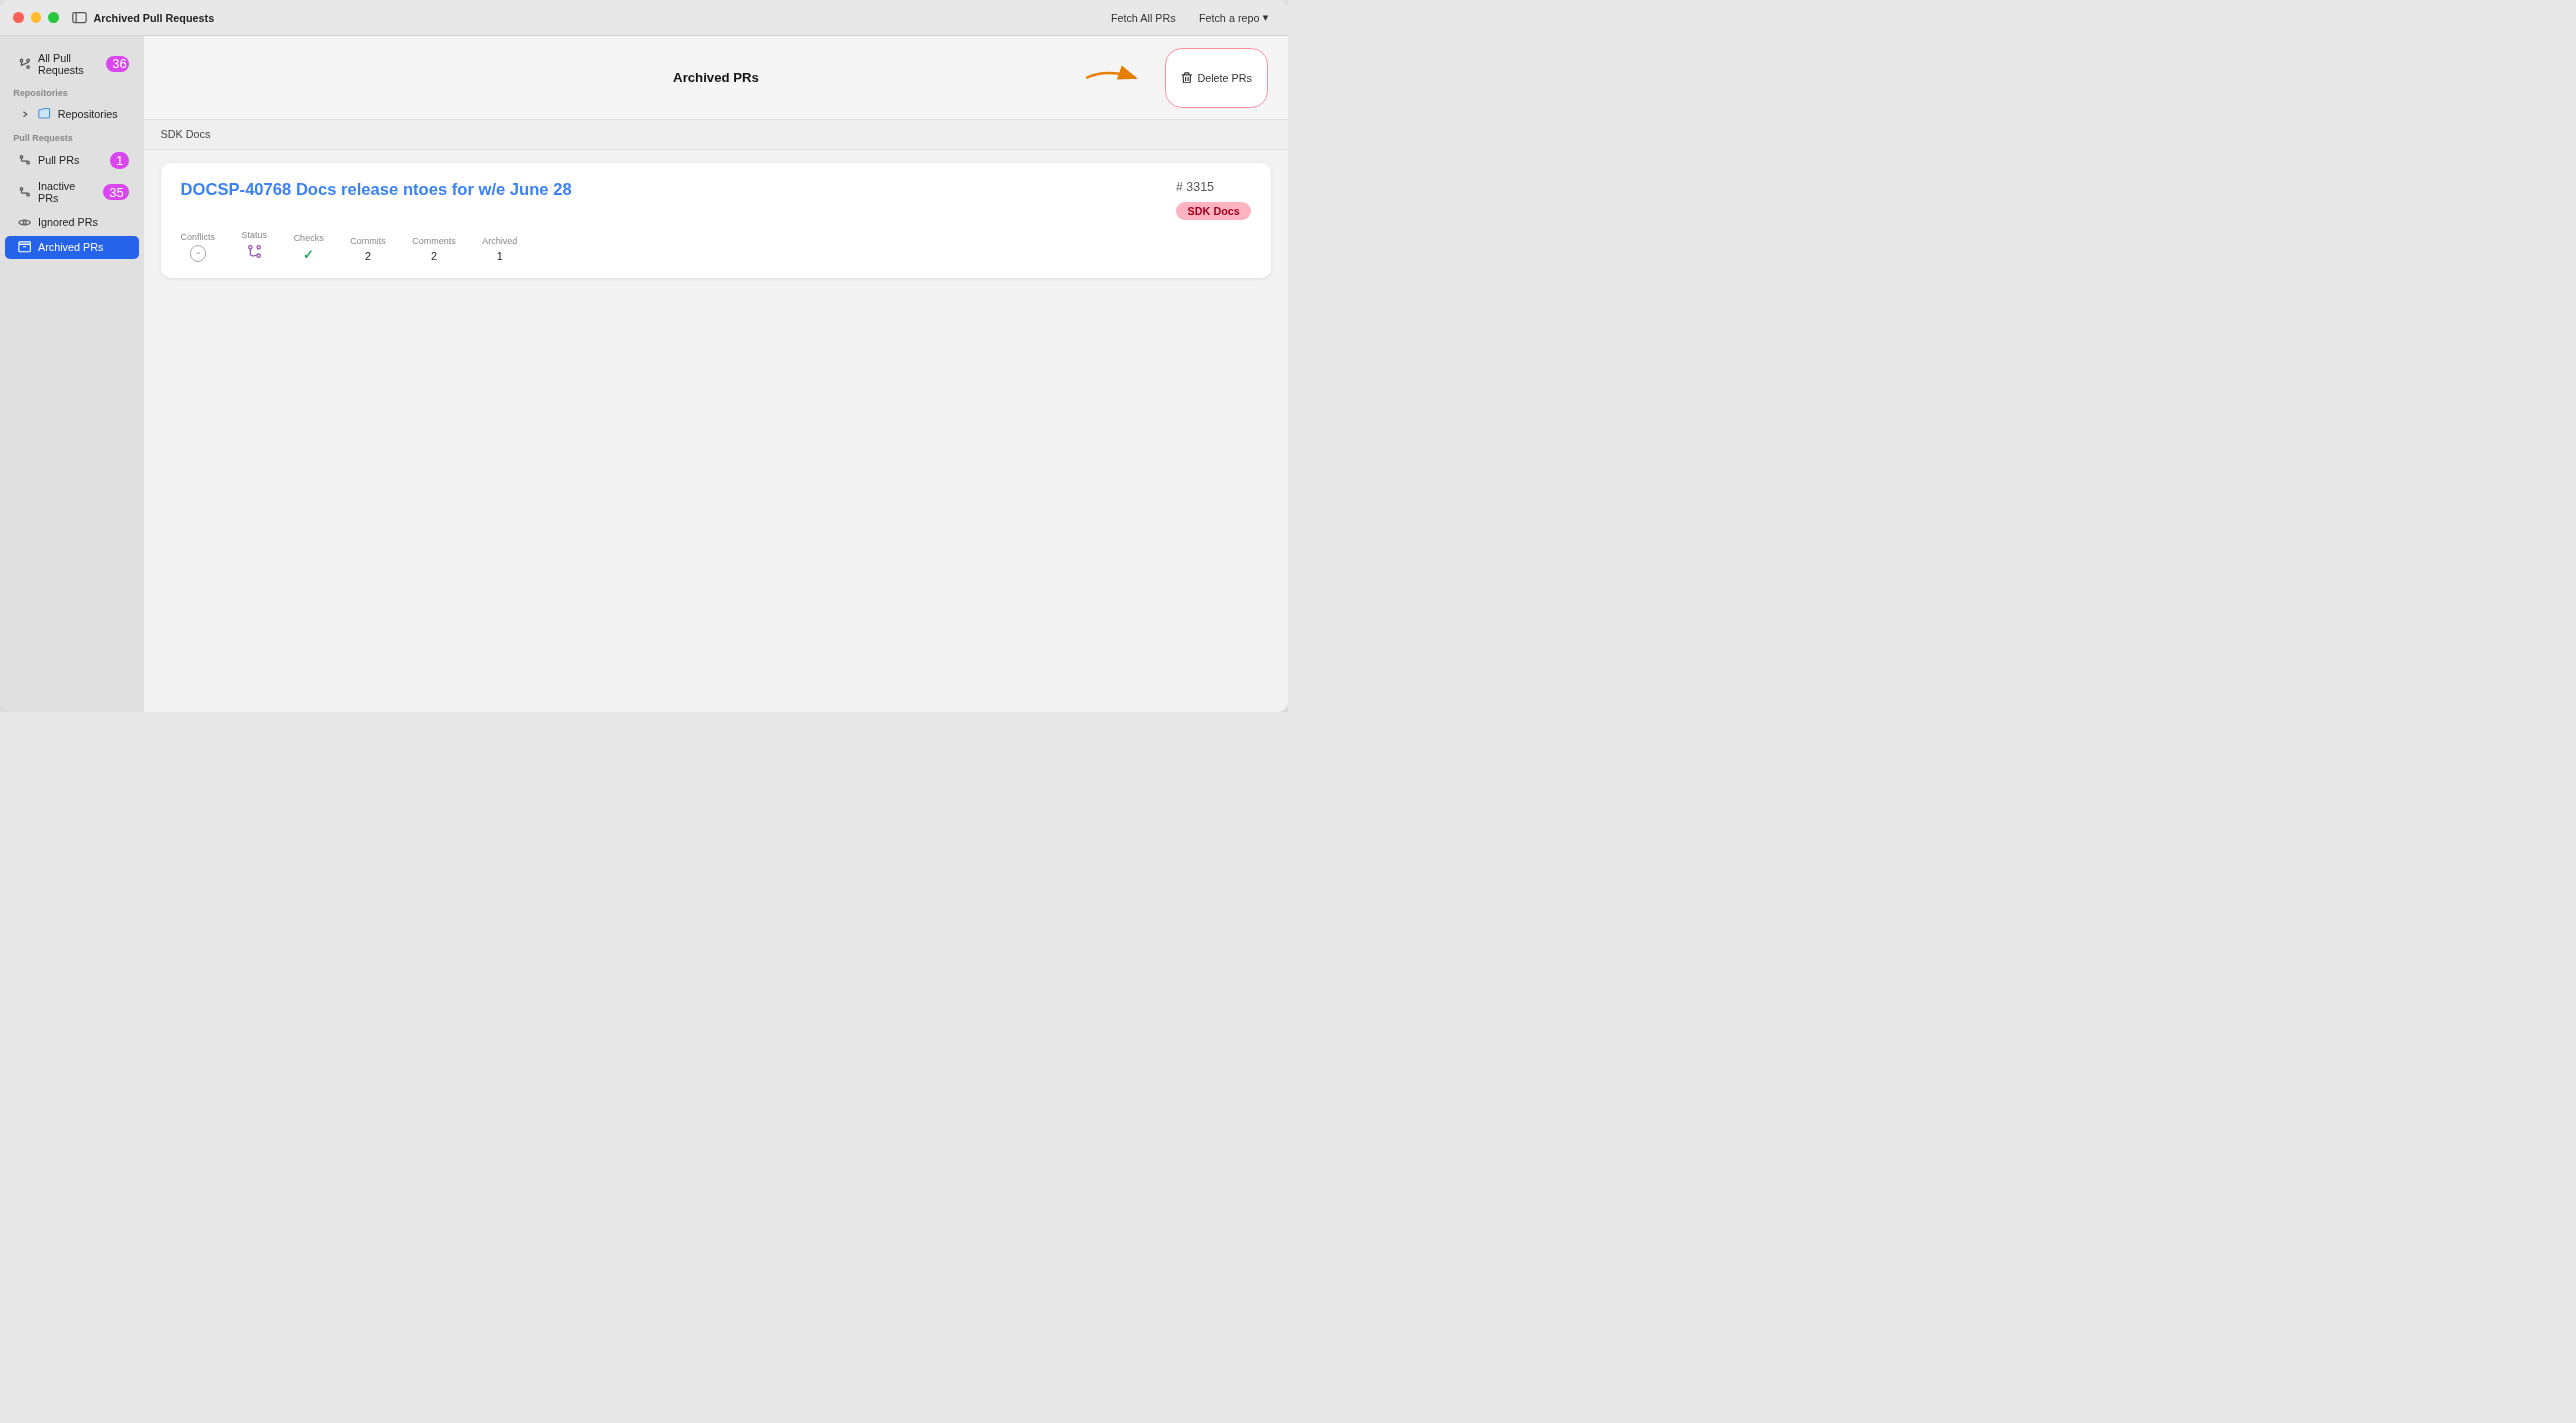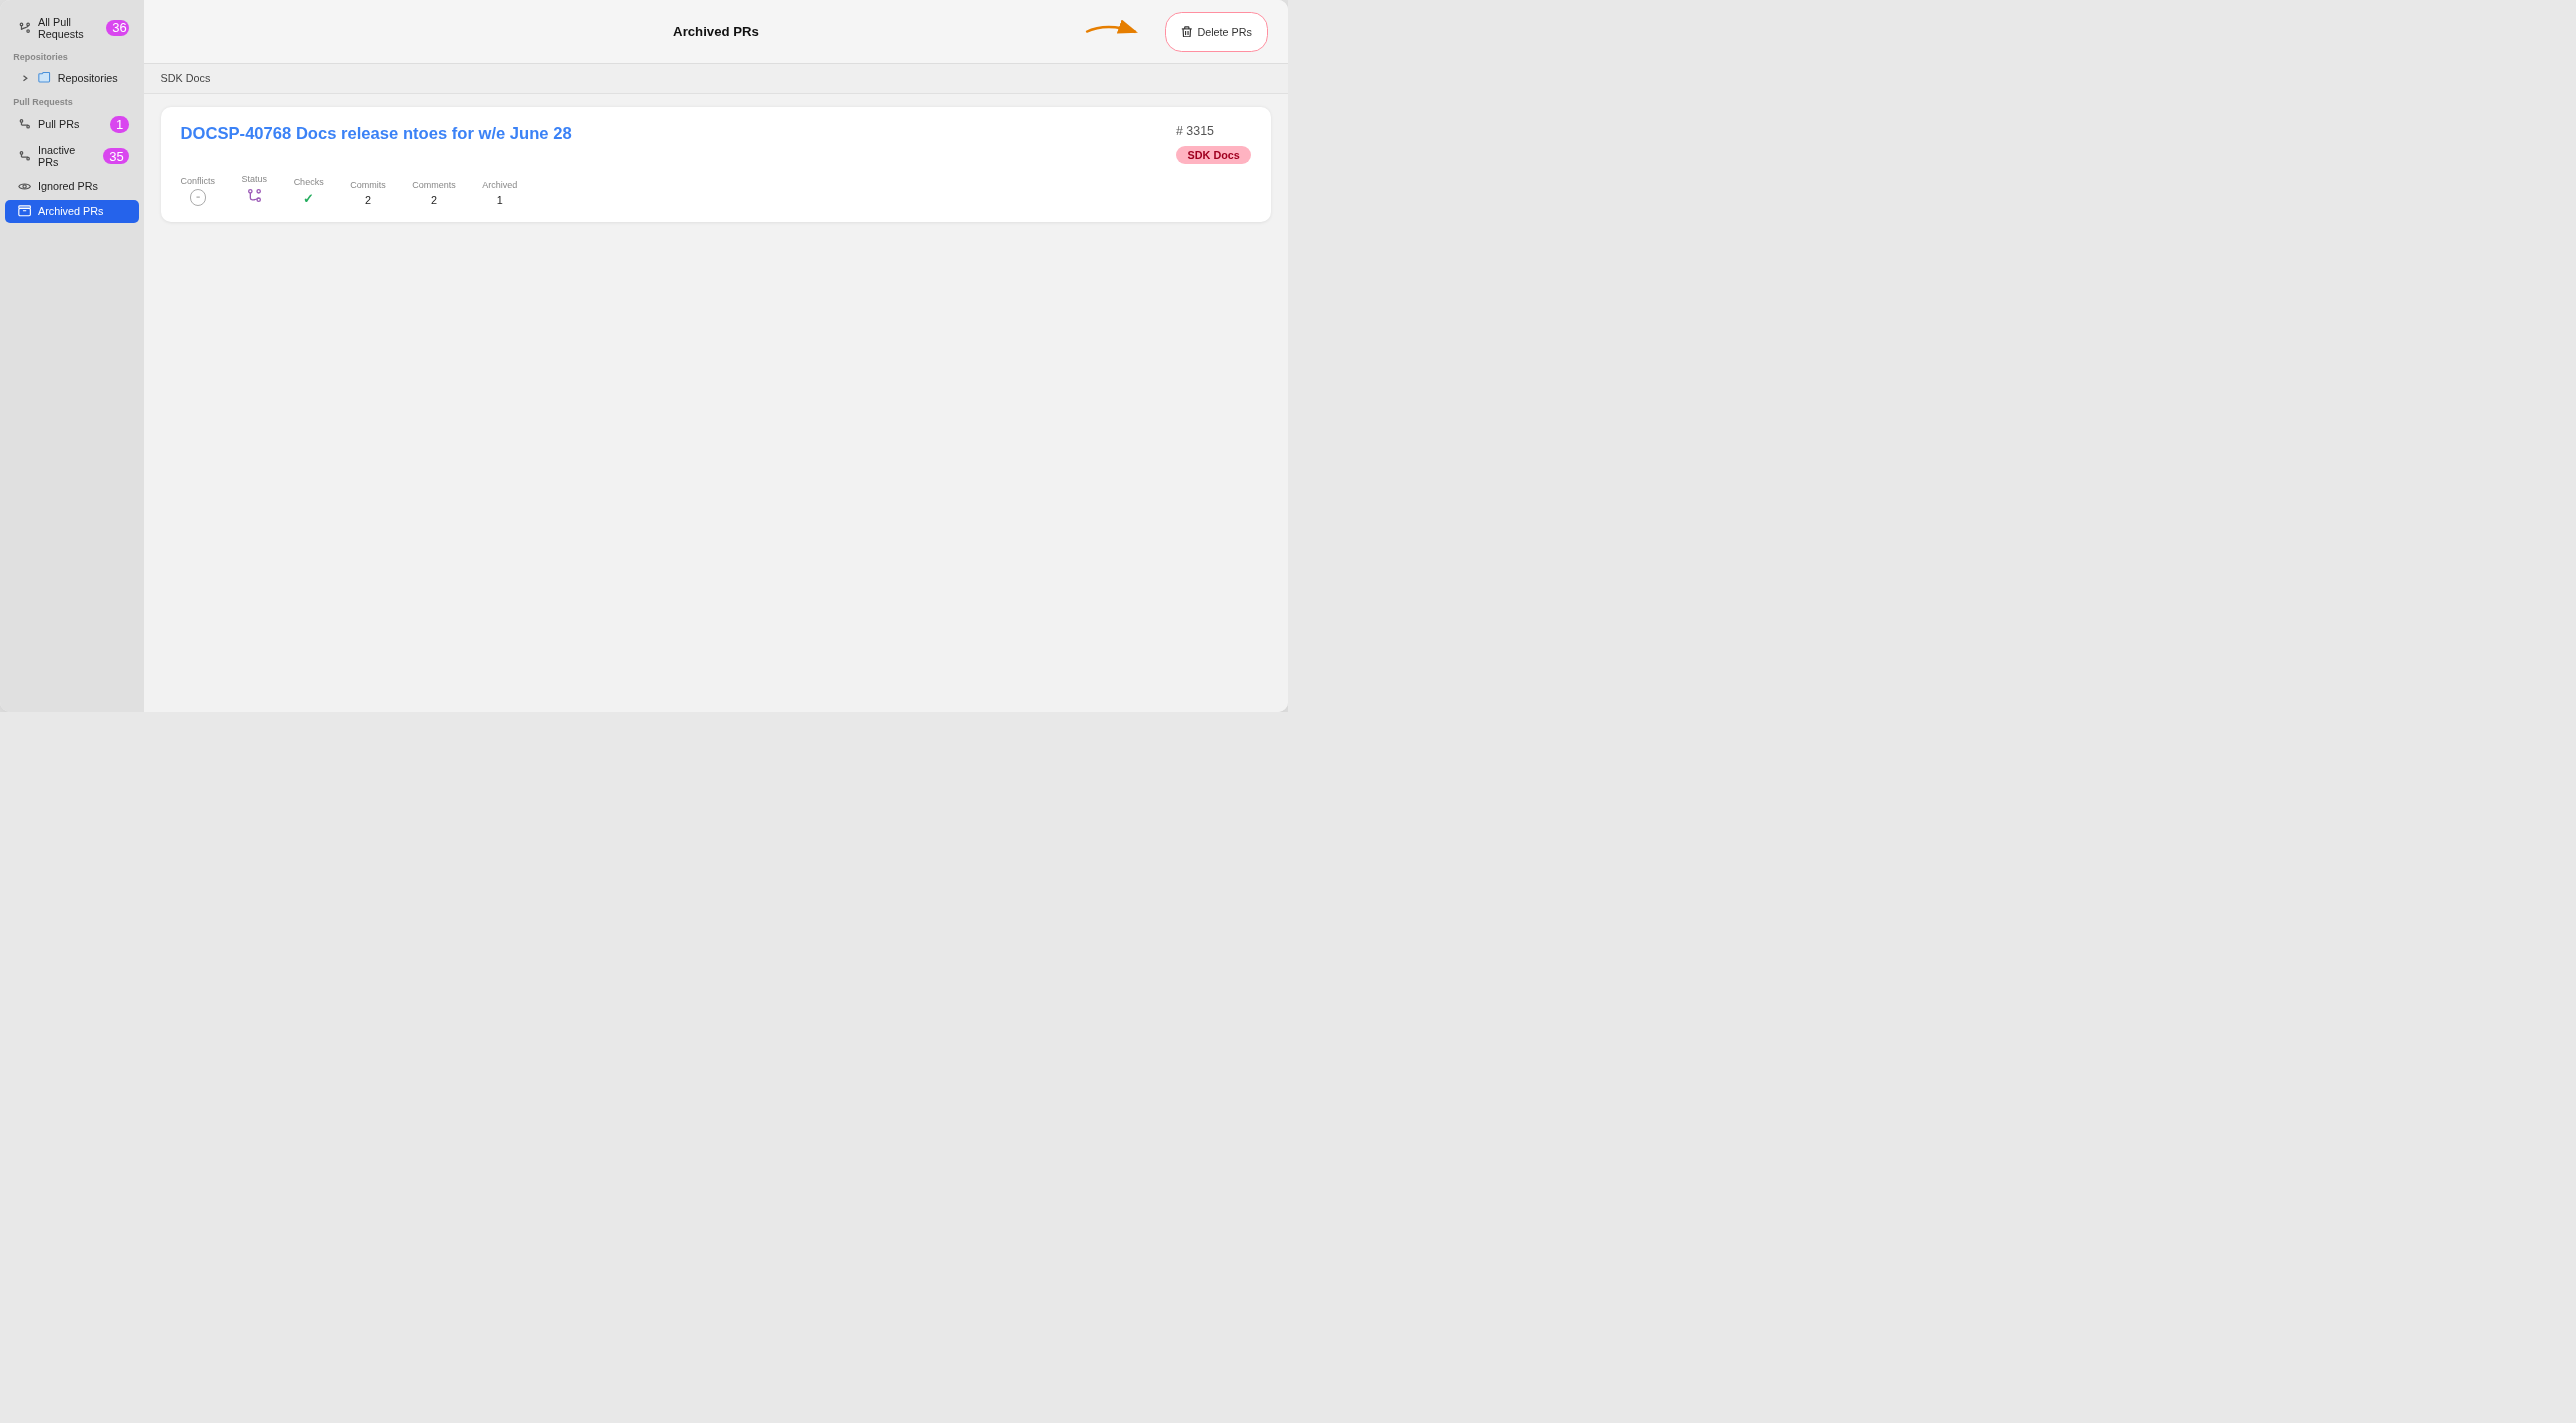--- a/index.html
+++ b/index.html
@@ -178,21 +178,21 @@
       color: #111;
     }
 
     .delete-prs-btn {
       display: flex;
       align-items: center;
       gap: 5px;
       background: white;
       border: 1.2px solid #ff8fa0;
       border-radius: 16.6px;
-      padding: 13px 15px;
+      padding: 23px 15px;
       font-size: 10.8px;
       color: #333;
       cursor: pointer;
       font-weight: 500;
     }
 
     
     .arrow-svg {
       margin-right: 6.6px;
     }
@@ -296,20 +296,40 @@
       color: #27ae60;
       font-size: 13.2px;
       font-weight: bold;
     }
   </style>
 </head>
 <body>
 
 <div class="window">
 
+  <div class="titlebar">
+    <div class="traffic-lights">
+      <div class="traffic-light tl-red"></div>
+      <div class="traffic-light tl-yellow"></div>
+      <div class="traffic-light tl-green"></div>
+    </div>
+
+    <svg class="titlebar-icon" viewBox="0 0 18 14" fill="none" stroke="#555" stroke-width="1.5">
+      <rect x="1" y="1" width="16" height="12" rx="2" stroke="#555" fill="none"></rect>
+      <line x1="5" y1="1" x2="5" y2="13" stroke="#555"></line>
+    </svg>
+    <span class="titlebar-title">Archived Pull Requests</span>
+    <div class="titlebar-actions">
+      <button class="titlebar-btn">Fetch All PRs</button>
+      <button class="fetch-repo-btn">
+        <span>Fetch a repo</span>
+        <span>▾</span>
+      </button>
+    </div>
+  </div>
 
   <div class="main-layout">
 
     <div class="sidebar">
 
       <div class="sidebar-item">
         <span class="sidebar-icon">
           <svg width="11.6" height="11.6" viewBox="0 0 14 14" fill="none" stroke="#555" stroke-width="1.5">
             <circle cx="3" cy="3" r="1.5"></circle>
             <circle cx="11" cy="11" r="1.5"></circle>

